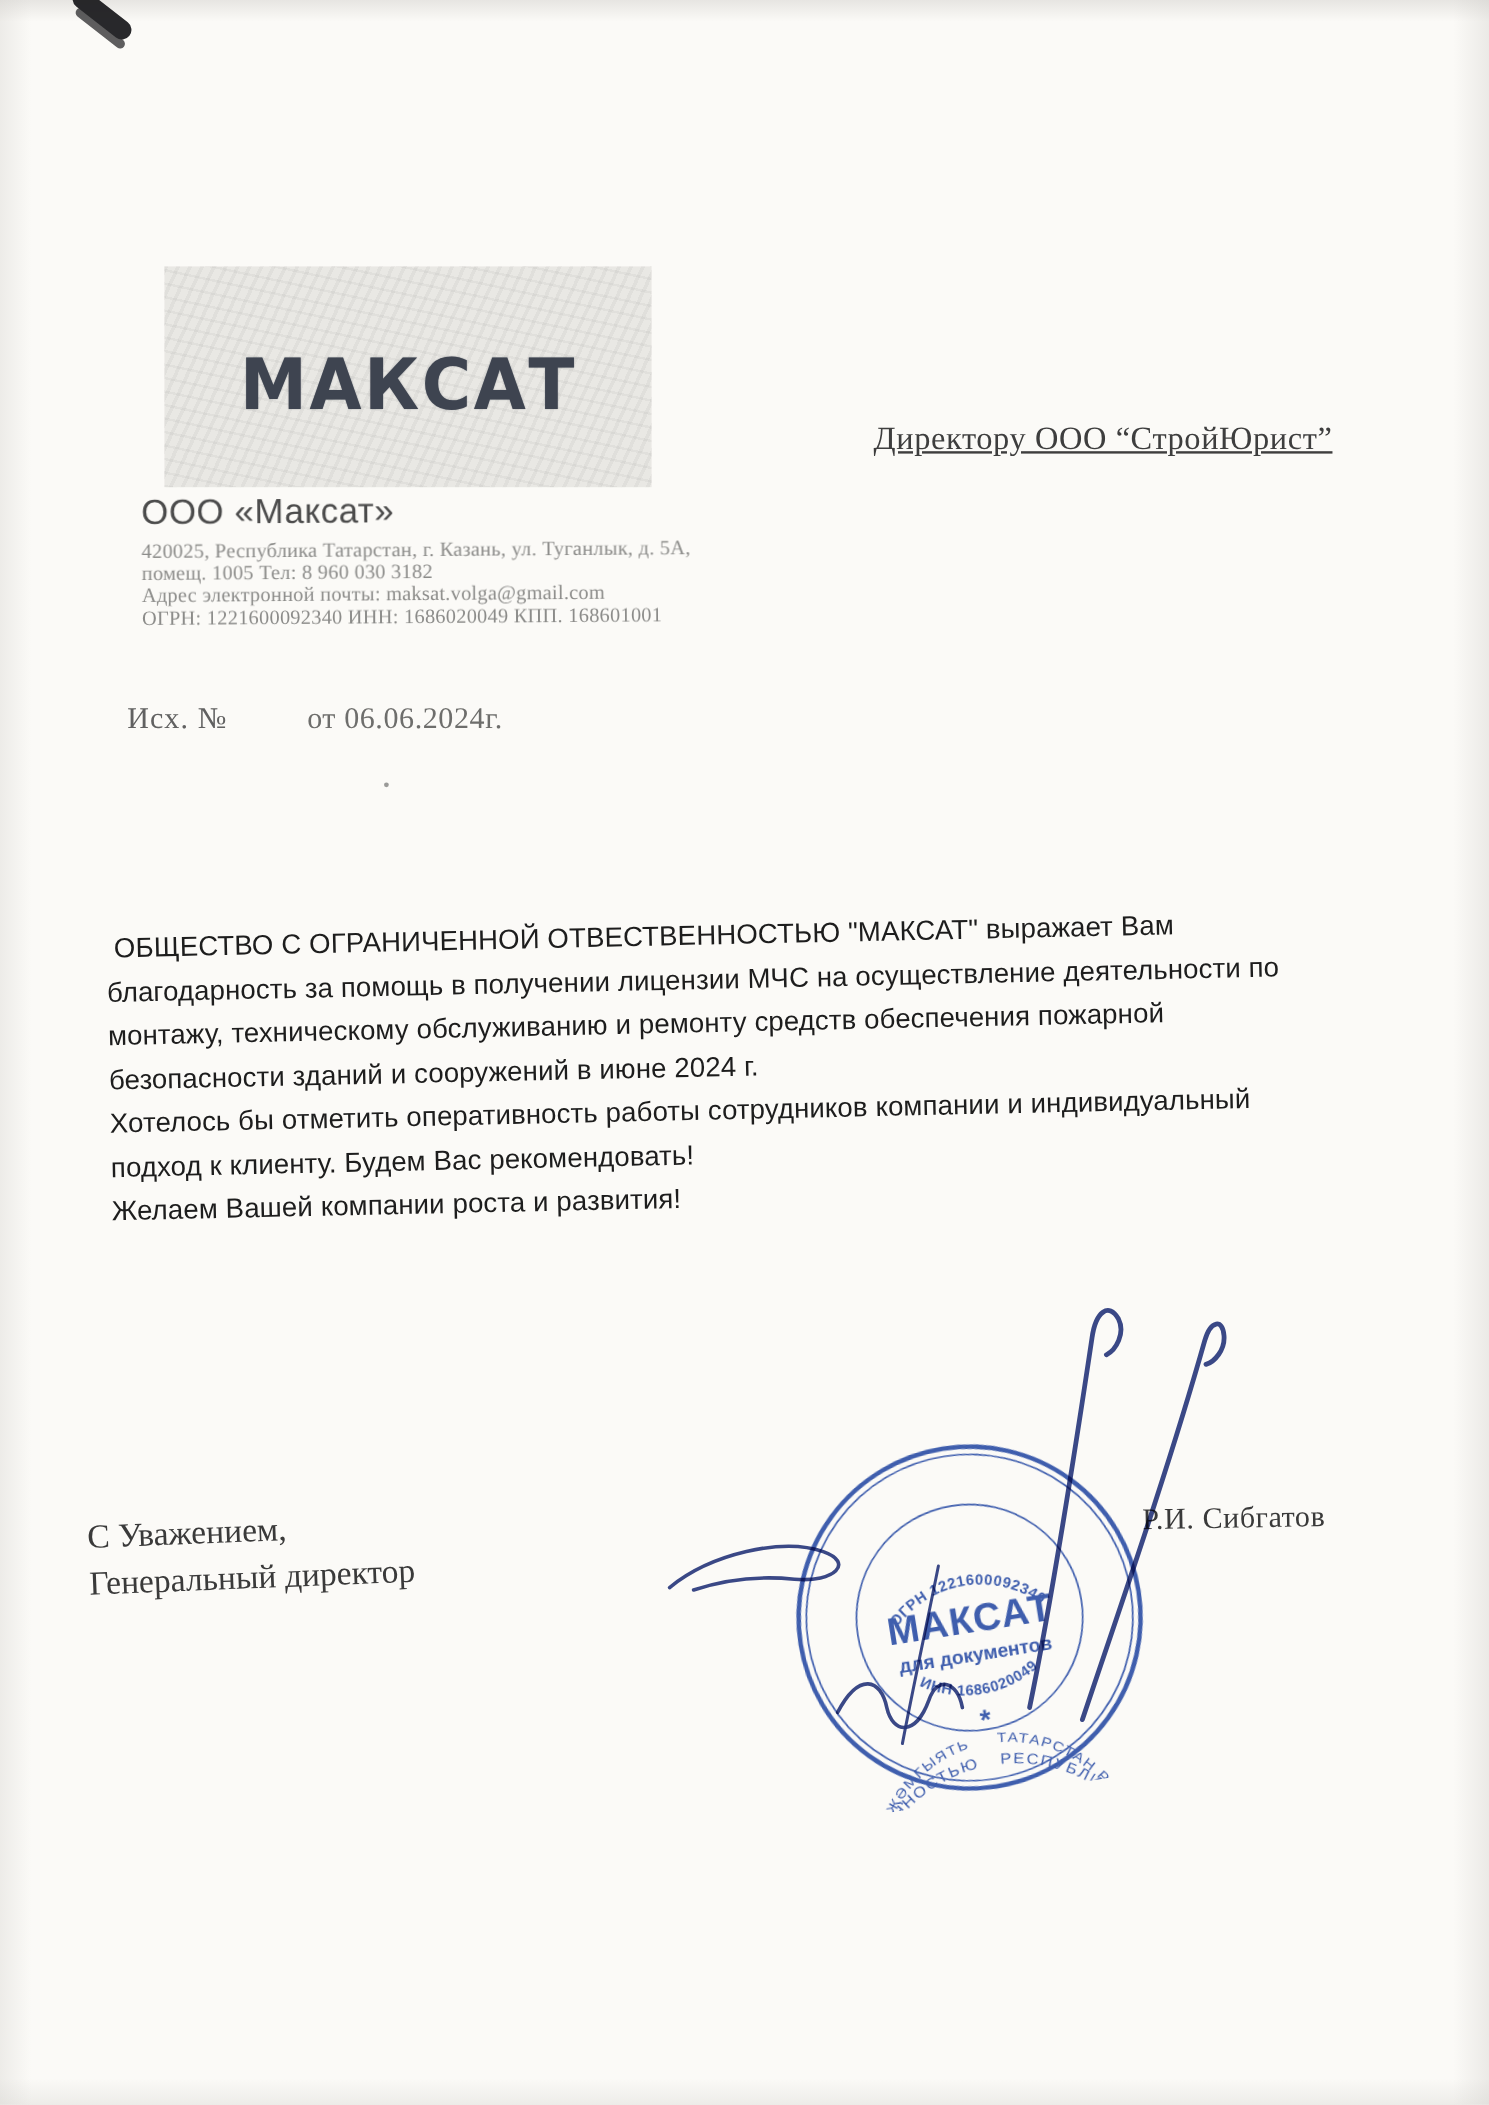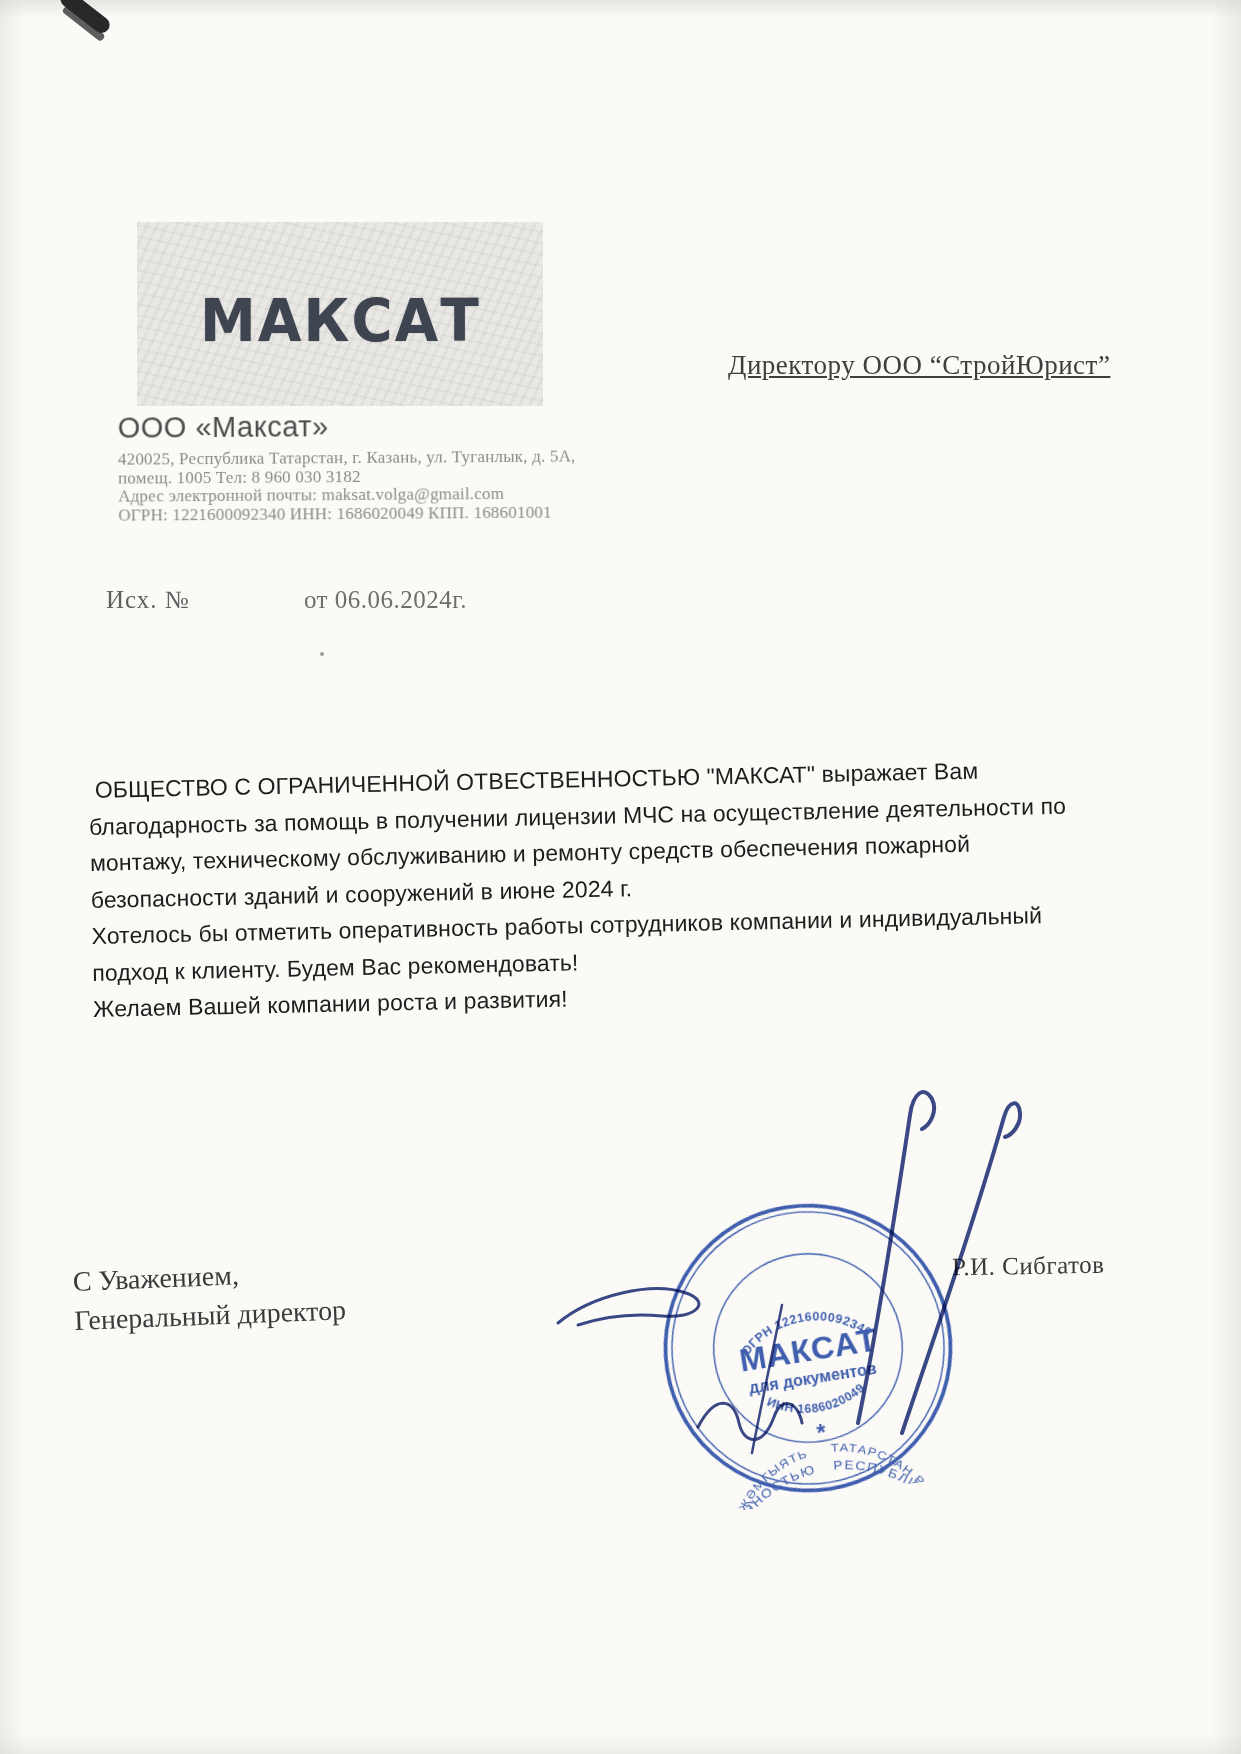--- a/index.html
+++ b/index.html
@@ -41,21 +41,21 @@
     font-size:27px;color:#3e3e3e;letter-spacing:.5px;text-decoration:underline;
   }
   .letterhead{position:absolute;left:118px;top:410px;width:480px;transform:rotate(-.4deg);}
   .lh-name{
     font-family:"Liberation Sans", sans-serif;font-size:29px;color:#4b4b4b;
     letter-spacing:.5px;margin-bottom:6px;filter:blur(.2px);
   }
   .lh-line{font-size:17px;line-height:18.5px;color:#8b8b89;filter:blur(.25px);letter-spacing:.2px;}
   .ref-row{position:absolute;left:106px;top:586px;font-size:25px;color:#616161;}
   .ref-out{letter-spacing:1px;}
-  .ref-date{margin-left:108px;color:#6e6e6c;letter-spacing:.5px;text-align:center;}
+  .ref-date{margin-left:60px;color:#6e6e6c;letter-spacing:.5px;text-align:center;}
   .speck{position:absolute;left:320px;top:652px;width:4px;height:4px;border-radius:50%;background:#9a9a98;}
   .letter-body{
     position:absolute;left:88px;top:772px;width:1075px;
     font-family:"Liberation Sans", sans-serif;font-size:23px;line-height:36.5px;
     color:#1d1d1d;transform:rotate(-1.25deg);transform-origin:left top;
     letter-spacing:.1px;
   }
   .body-line{white-space:pre-wrap;}
   .closing{
     position:absolute;left:72px;top:1262px;font-size:28px;color:#3a3a3a;

